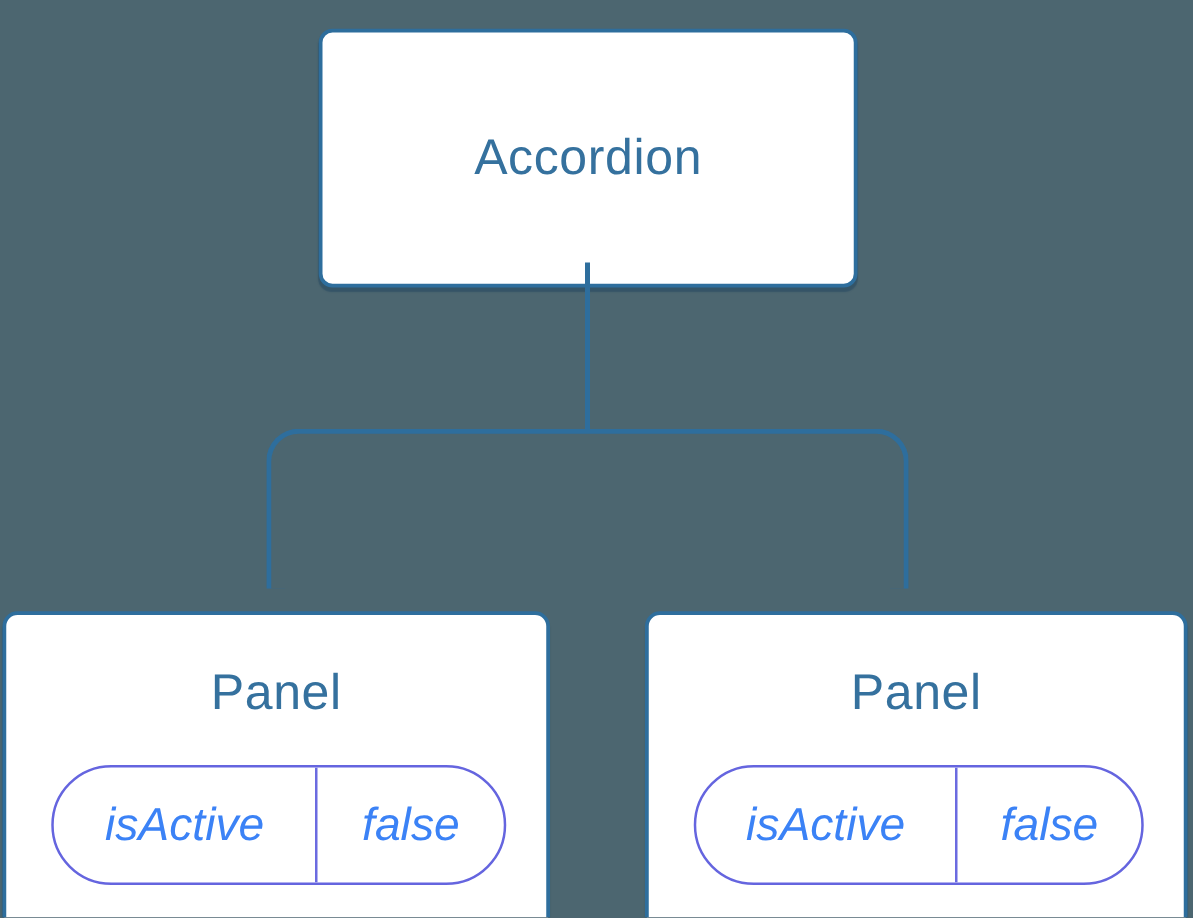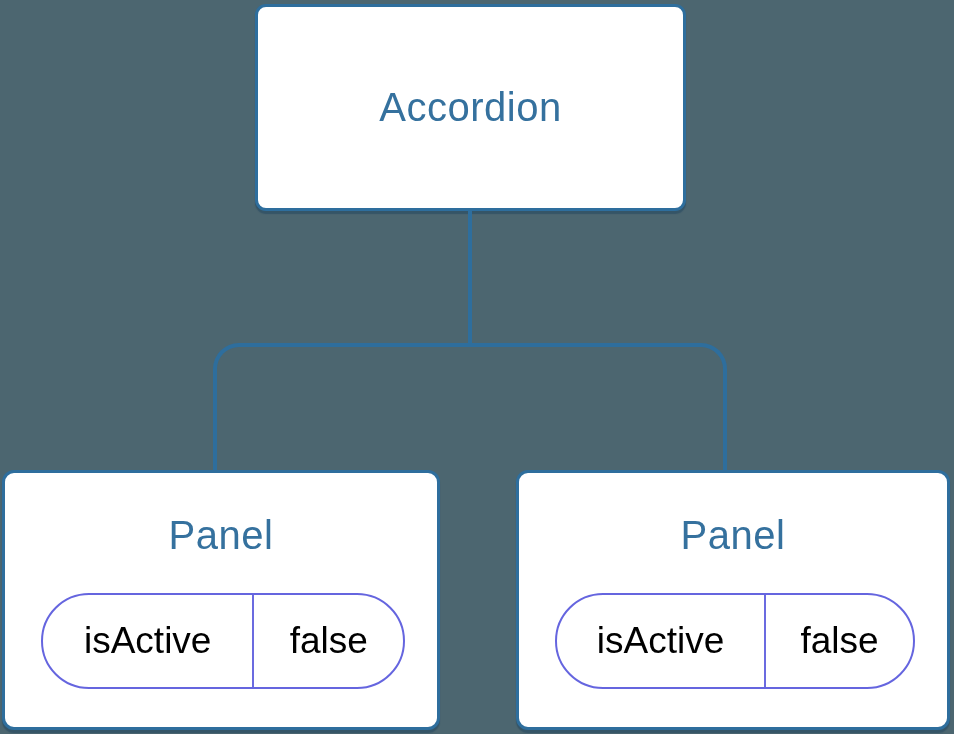--- a/index.html
+++ b/index.html
@@ -14,20 +14,21 @@
     height: 734px;
     background: #4C6670;
     overflow: hidden;
   }
   .node {
     position: absolute;
     background: #FFFFFF;
     border: 3px solid #2E6E9D;
     box-sizing: border-box;
     box-shadow: 0 3px 1px rgba(26, 64, 94, 0.45);
+    margin-top: 19px;
   }
   .accordion {
     left: 255px;
     top: 4px;
     width: 431px;
     height: 207px;
     border-radius: 11px;
     display: flex;
     align-items: center;
     justify-content: center;
@@ -86,23 +87,24 @@
     border: 2px solid #6565DF;
     border-radius: 48px;
     display: flex;
     background: #FFFFFF;
     overflow: hidden;
   }
   .pill-cell {
     display: flex;
     align-items: center;
     justify-content: center;
-    color: #000000;
+    color: #3b82f6;
     font-size: 37px;
     font-weight: 400;
+    font-style: italic;
   }
   .pill-key   { flex: 58.5; }
   .pill-value { flex: 41.5; border-left: 2px solid #6B6BE0; text-align: right; }
 </style>
 </head>
 <body>
 
 <div id="stage">
 
   <div class="node accordion">

